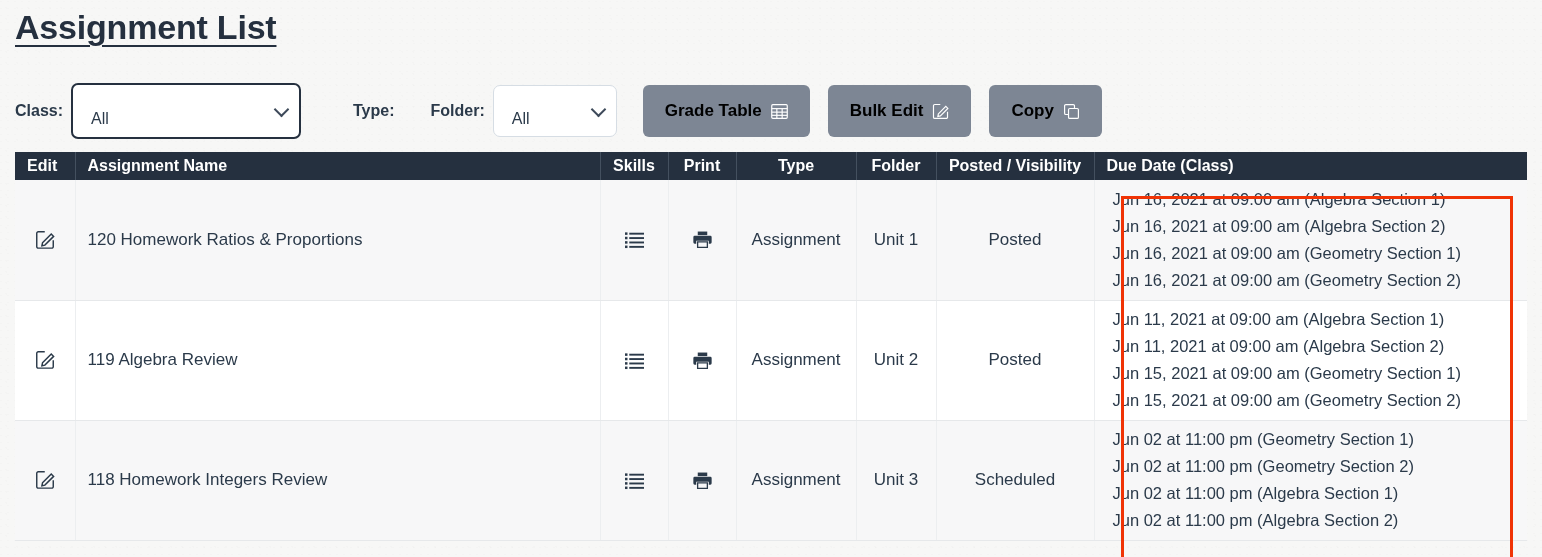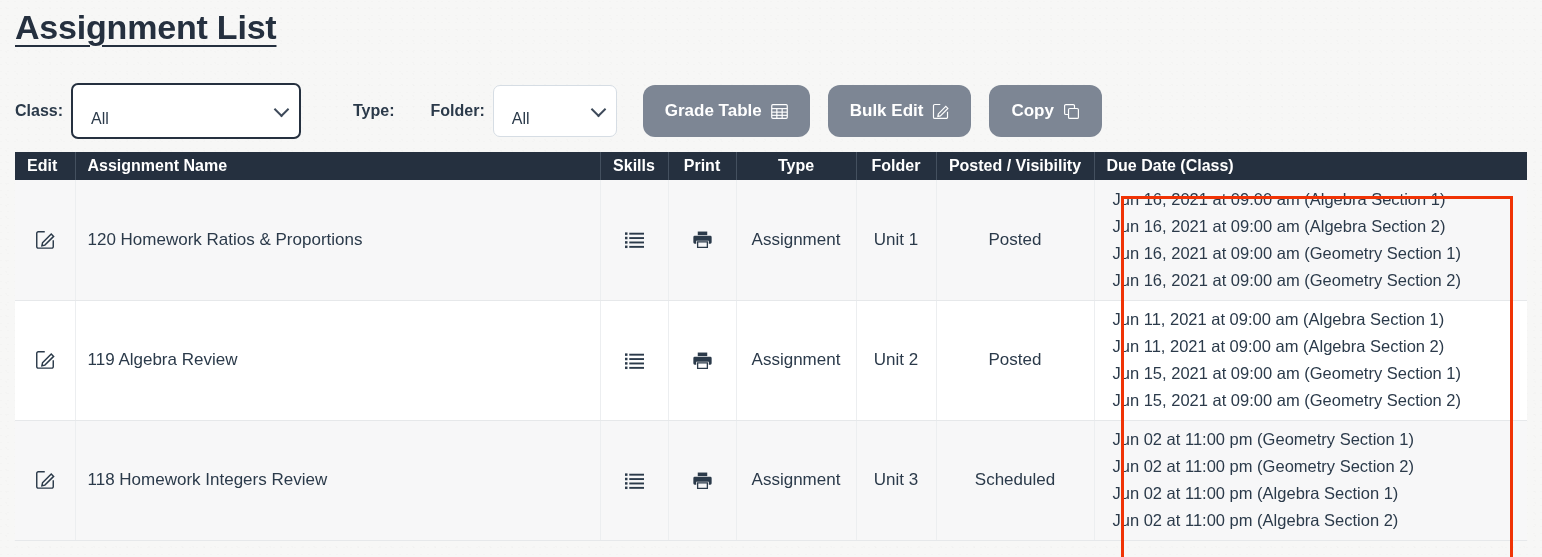--- a/index.html
+++ b/index.html
@@ -94,23 +94,23 @@
   .gap-b { width: 28px; }
   .gap-c { width: 52px; }
   .gap-btn { width: 18px; }
 
   .action-btn {
     display: flex;
     align-items: center;
     justify-content: center;
     gap: 9px;
     background: #7d8694;
-    color: #ffffff;
+    color: #000000;
     border: none;
-    border-radius: 12px;
+    border-radius: 6px;
     height: 52px;
     padding: 0 22px;
     font-size: 17px;
     font-family: "Liberation Sans", sans-serif;
     font-weight: bold;
     white-space: nowrap;
     cursor: pointer;
   }
   .action-btn svg { display: block; }
 

